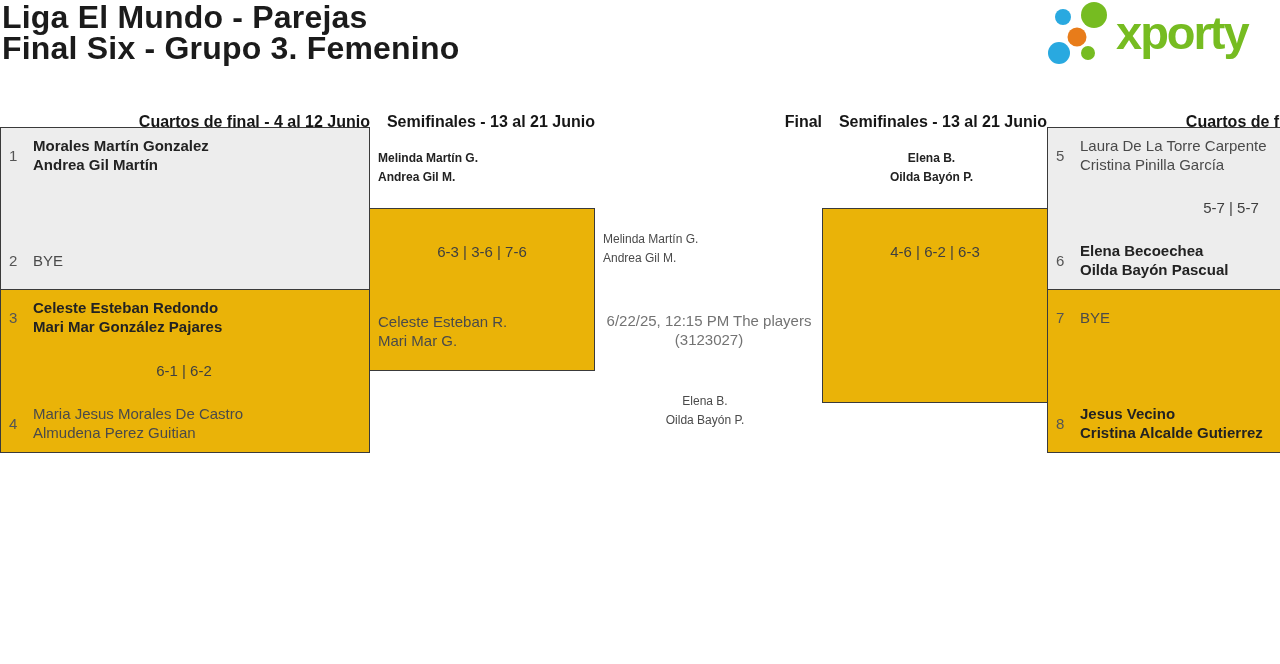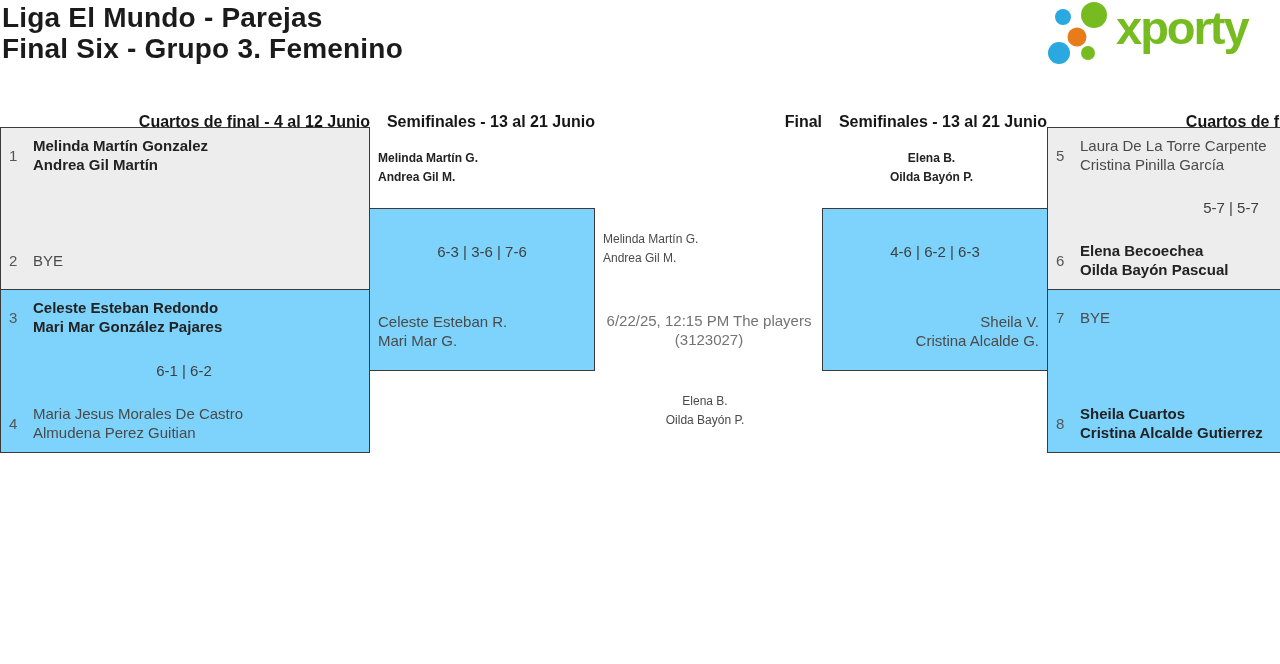--- a/index.html
+++ b/index.html
@@ -3,40 +3,40 @@
 <meta charset="utf-8">
 <style>
   html,body{margin:0;padding:0;background:#fff;}
   .stage{
     position:relative;width:1280px;height:664px;background:#fff;overflow:hidden;
     font-family:"Liberation Sans",sans-serif;color:#3a3a3a;
   }
   
   .page-title{
     position:absolute;left:2px;top:2px;
-    font-size:28px;font-weight:700;line-height:31px;color:#1b1b1b;letter-spacing:.2px;
+    font-size:32px;font-weight:700;line-height:31px;color:#1b1b1b;letter-spacing:.2px;
   }
-  .logo{position:absolute;left:1046px;top:2px;width:234px;height:66px;display:flex;align-items:flex-start;cursor:pointer;}
+  .logo{position:absolute;left:1046px;top:2px;width:234px;height:66px;display:flex;align-items:center;cursor:pointer;}
   .logo svg{width:64px;height:66px;flex:0 0 64px;}
   .dot-blue{fill:var(--brand-blue,#29a9e0);}
   .dot-green{fill:var(--brand-green,#76bc21);}
   .dot-orange{fill:var(--brand-orange,#e87c1a);}
   .logo-word{
     font-size:47px;font-weight:700;letter-spacing:-2px;line-height:60px;
     color:var(--brand-green,#76bc21);margin-left:6px;margin-top:-4px;
   }
   
   .round-label{
     position:absolute;top:97px;height:20px;line-height:20px;text-align:right;
     font-size:16px;font-weight:600;color:#161616;white-space:nowrap;overflow:visible;margin-top:15px;
   }
   
   .match-box{
     position:absolute;box-sizing:border-box;border:1px solid var(--border,#3a3a3a);
-    background:#7dd3fc;display:flex;flex-direction:column;justify-content:space-between;
+    background:#eab308;display:flex;flex-direction:column;justify-content:space-between;
     padding:8px 10px 10px 8px;cursor:pointer;
   }
   .match-box.grey{background:var(--box-grey,#ededed);}
   .team-row{display:flex;align-items:stretch;}
   .seed{
     flex:0 0 16px;margin-right:8px;display:flex;align-items:center;
     font-size:15px;color:#555;
   }
   .team-names{
     min-height:38px;display:flex;flex-direction:column;justify-content:center;
@@ -86,21 +86,21 @@
   <div class="round-label" style="left:0;width:370px">Cuartos de final - 4 al 12 Junio</div>
   <div class="round-label" style="left:370px;width:225px">Semifinales - 13 al 21 Junio</div>
   <div class="round-label" style="left:595px;width:227px">Final</div>
   <div class="round-label" style="left:822px;width:225px">Semifinales - 13 al 21 Junio</div>
   <div class="round-label" style="left:1047px;width:370px">Cuartos de final - 4 al 12 Junio</div>
 
   <div class="match-box grey" style="left:0;top:127px;width:370px;height:163px">
     <div class="team-row">
       <span class="seed">1</span>
       <div class="team-names winner">
-        <div>Melinda Martín Gonzalez</div>
+        <div>Morales Martín Gonzalez</div>
         <div>Andrea Gil Martín</div>
       </div>
     </div>
     <div class="score"></div>
     <div class="team-row">
       <span class="seed">2</span>
       <div class="team-names">
         <div>BYE</div>
       </div>
     </div>
@@ -146,26 +146,22 @@
   </div>
   <div class="float-team right" style="left:595px;width:220px;top:392px">
     <div>Elena B.</div>
     <div>Oilda Bayón P.</div>
   </div>
 
   <div class="float-team winner right" style="left:822px;width:219px;top:149px">
     <div>Elena B.</div>
     <div>Oilda Bayón P.</div>
   </div>
-  <div class="match-box sf-box" style="left:822px;top:208px;width:226px;height:163px">
+  <div class="match-box sf-box" style="left:822px;top:208px;width:226px;height:195px">
     <div class="score">4-6 | 6-2 | 6-3</div>
-    <div class="team-names right">
-      <div>Sheila V.</div>
-      <div>Cristina Alcalde G.</div>
-    </div>
   </div>
 
   <div class="match-box grey" style="left:1047px;top:127px;width:370px;height:163px">
     <div class="team-row">
       <span class="seed">5</span>
       <div class="team-names">
         <div>Laura De La Torre Carpente</div>
         <div>Cristina Pinilla García</div>
       </div>
     </div>
@@ -183,19 +179,19 @@
     <div class="team-row">
       <span class="seed">7</span>
       <div class="team-names">
         <div>BYE</div>
       </div>
     </div>
     <div class="score"></div>
     <div class="team-row">
       <span class="seed">8</span>
       <div class="team-names winner">
-        <div>Sheila Cuartos</div>
+        <div>Jesus Vecino</div>
         <div>Cristina Alcalde Gutierrez</div>
       </div>
     </div>
   </div>
 
 </div>
 
 </body></html>

